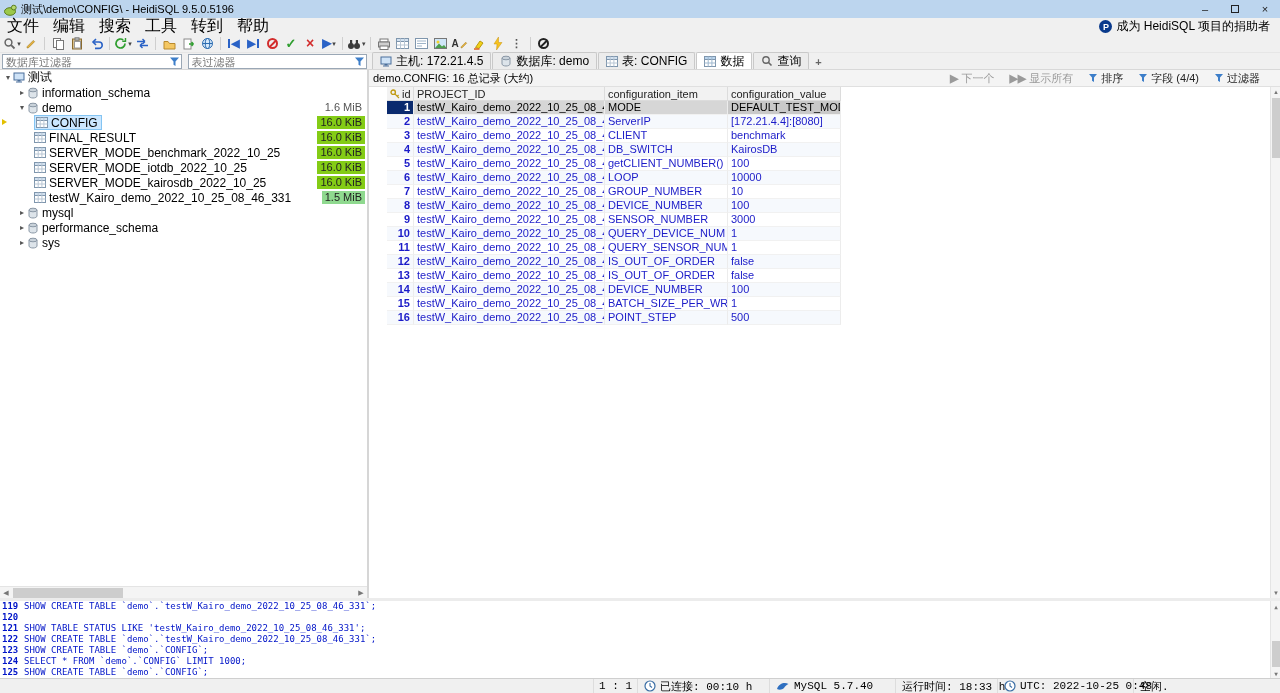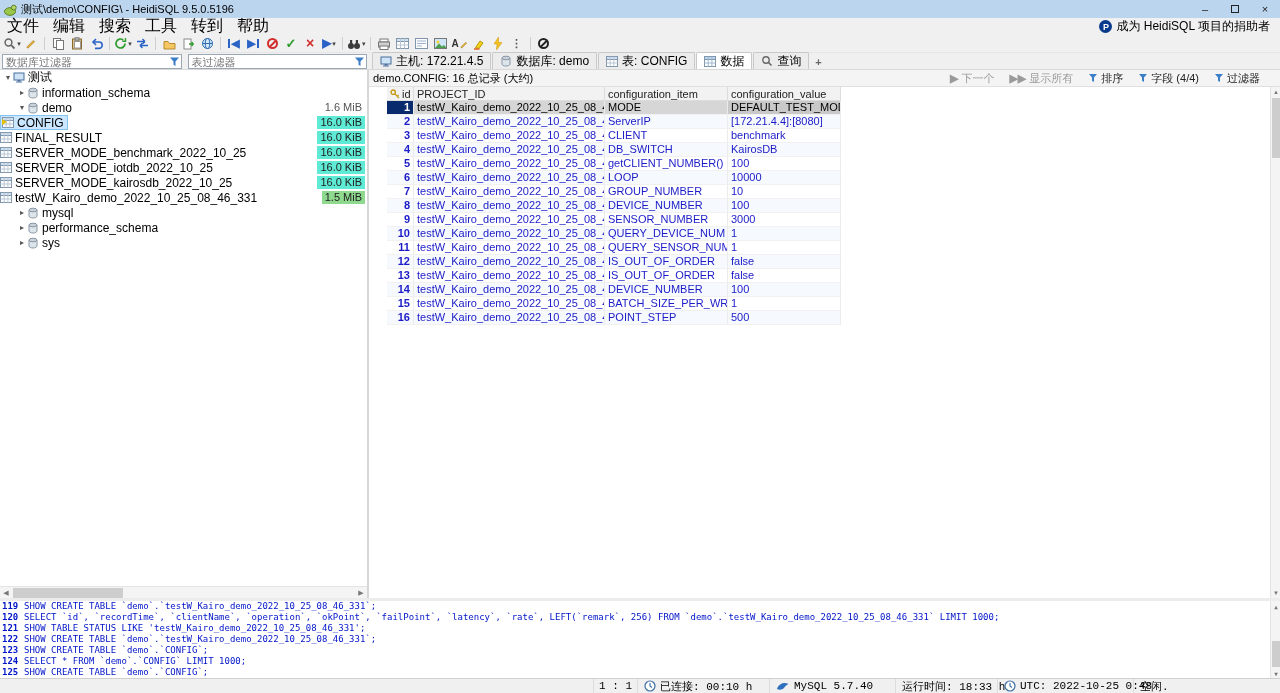--- a/index.html
+++ b/index.html
@@ -41,26 +41,26 @@
   .tabs { display:flex; align-items:flex-end; padding-left:3px; flex:1; }
   .tab { display:flex; align-items:center; gap:4px; padding:0 7px; height:17px; background:#ececec; border:1px solid #c9c9c9; border-bottom:none; margin-right:1px; font-size:12px; border-radius:2px 2px 0 0; white-space:nowrap; }
   .tab.active { background:#fff; }
   .newtab { width:16px; height:15px; display:flex; align-items:center; justify-content:center; color:#666; font-size:11px; font-weight:bold; }
 
   
   .main { height:528px; display:flex; background:#fff; }
   .tree-panel { width:369px; flex:none; border-right:2px solid #d6d6d6; position:relative; background:#fff; overflow:hidden; }
   .tn { height:15px; display:flex; align-items:center; white-space:nowrap; font-size:12px; position:relative; }
   .tn .arrow { width:10px; font-size:8px; color:#555; text-align:center; flex:none; }
-  .l0 { padding-left:3px; } .l1 { padding-left:17px; } .l2 { }
+  .l0 { padding-left:3px; } .l1 { padding-left:17px; } .l2 { padding-left:34px; }
   .tn .nlbl { margin-left:3px; }
   .selwrap { display:flex; align-items:center; gap:3px; background:#cbe7ff; border:1px solid #84c4f2; padding:0 3px 0 1px; height:15px; }
   .size { position:absolute; right:2px; top:1px; height:13px; line-height:13px; padding:0 3px; font-size:11px; color:#222; }
   .size.sz-plain { color:#555; }
-  .size.sz-light { background:#5eead4; }
+  .size.sz-light { background:#84cc16; }
   .size.sz-big { background:#8fd98f; }
   .marker { position:absolute; left:2px; top:4px; width:0; height:0; border-left:5px solid #e3c000; border-top:3.5px solid transparent; border-bottom:3.5px solid transparent; }
   .hscroll { position:absolute; left:0; right:0; bottom:0; height:12px; background:#f4f4f4; border-top:1px solid #e4e4e4; }
   .hscroll .thumb { position:absolute; left:13px; top:1px; width:110px; height:10px; background:#cdcdcd; }
   .hscroll .sa { position:absolute; top:0; width:12px; height:12px; font-size:7px; color:#777; display:flex; align-items:center; justify-content:center; }
   .sa.left { left:0; } .sa.right { right:0; }
 
   
   .content { flex:1; display:flex; flex-direction:column; background:#fff; position:relative; overflow:hidden; }
   .data-title { height:17px; flex:none; display:flex; align-items:center; background:#f4f4f4; border-bottom:1px solid #e0e0e0; font-size:11px; padding:0 4px; }
@@ -646,21 +646,20 @@
   </div>
 </div>
 
 <div class="sql-log">
   <div class="lline">
       <span class="lnum">119</span>
       <span class="lsql">SHOW CREATE TABLE `demo`.`testW_Kairo_demo_2022_10_25_08_46_331`;</span>
     </div>
   <div class="lline">
       <span class="lnum">120</span>
-      <span class="lsql">SELECT `id`, `recordTime`, `clientName`, `operation`, `okPoint`, `failPoint`, `latency`, `rate`, LEFT(`remark`, 256) FROM `demo`.`testW_Kairo_demo_2022_10_25_08_46_331` LIMIT 1000;</span>
     </div>
   <div class="lline">
       <span class="lnum">121</span>
       <span class="lsql">SHOW TABLE STATUS LIKE 'testW_Kairo_demo_2022_10_25_08_46_331';</span>
     </div>
   <div class="lline">
       <span class="lnum">122</span>
       <span class="lsql">SHOW CREATE TABLE `demo`.`testW_Kairo_demo_2022_10_25_08_46_331`;</span>
     </div>
   <div class="lline">

